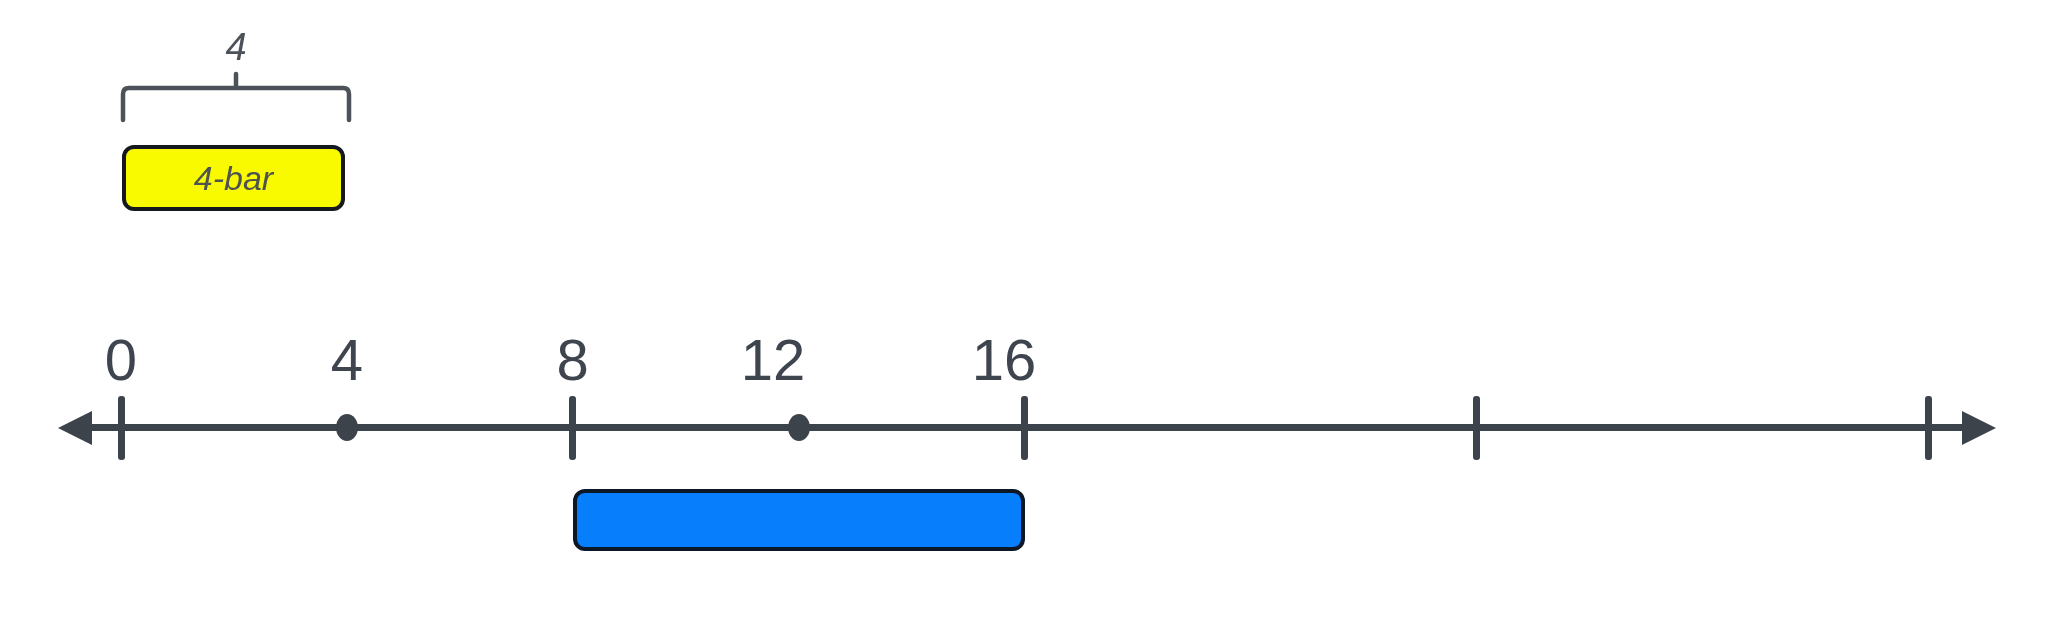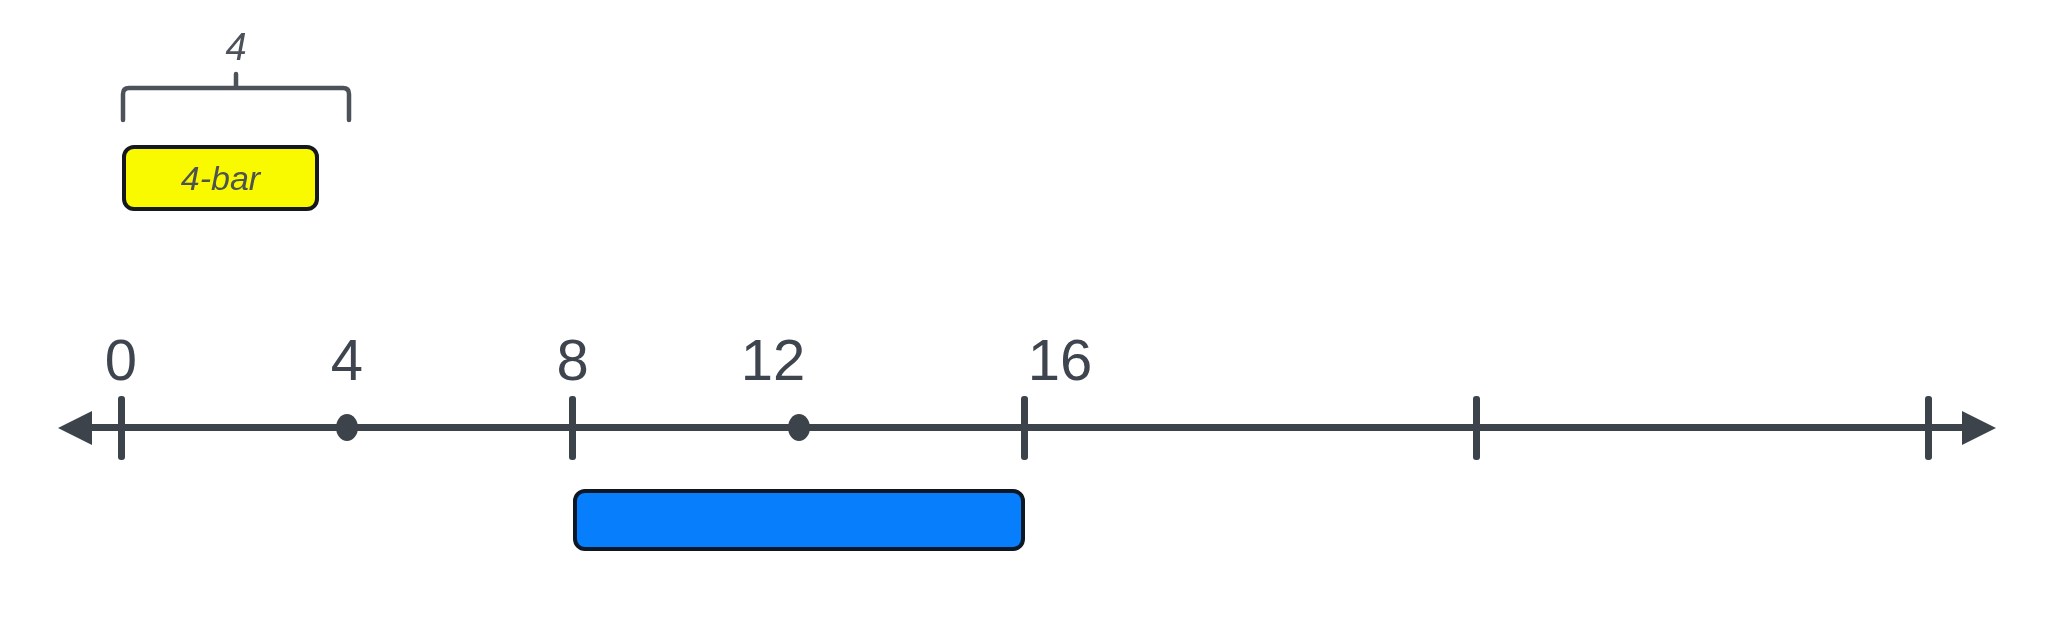--- a/index.html
+++ b/index.html
@@ -11,21 +11,21 @@
 
   
   .bracket-svg{position:absolute;left:116px;top:66px;}
   .bracket-label{
     position:absolute;left:176px;top:28px;width:120px;text-align:center;
     font-size:38px;font-style:italic;color:#4d525a;line-height:1;
   }
 
   
   .four-bar{
-    position:absolute;left:122px;top:145px;width:197px;height:66px;
+    position:absolute;left:122px;top:145px;width:223px;height:66px;
     box-sizing:border-box;background:#f9f900;border:4px solid #15181c;border-radius:12px;
     display:flex;align-items:center;justify-content:center;cursor:grab;
   }
   .four-bar-label{font-size:34px;font-style:italic;color:#4f5350;}
 
   
   .axis-line{position:absolute;left:78px;top:424px;width:1890px;height:7px;background:#3d434b;border-radius:4px;}
   .arrow-left{
     position:absolute;left:58px;top:411px;width:0;height:0;
     border-top:17px solid transparent;border-bottom:17px solid transparent;border-right:34px solid #3d434b;
@@ -69,18 +69,18 @@
       <div class="tick" style="left: 569.26px;"></div>
       <div class="tick" style="left: 1021.02px;"></div>
       <div class="tick" style="left: 1472.78px;"></div>
       <div class="tick" style="left: 1924.54px;"></div>
       <div class="dot" style="left: 335.88px;"></div>
       <div class="dot" style="left: 787.64px;"></div>
       <div class="axis-label" style="left: 51px;">0</div>
       <div class="axis-label" style="left: 276.88px;">4</div>
       <div class="axis-label" style="left: 502.76px;">8</div>
       <div class="axis-label" style="left: 703px;">12</div>
-      <div class="axis-label" style="left: 990px;">16</div>
+      <div class="axis-label" style="left: 934px;">16</div>
     </div>
 
   <div class="placed-bar" id="placedbar" style="left: 572.76px; width: 451.76px;"></div>
 
 </div>
 
 </body></html>

